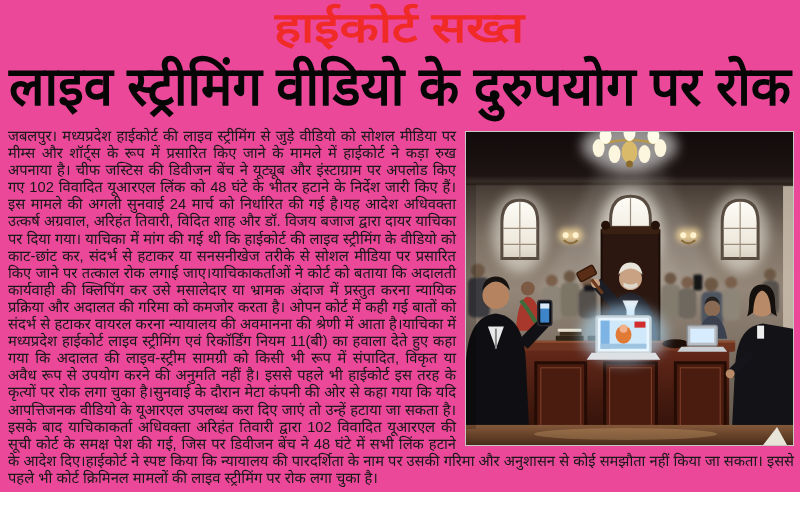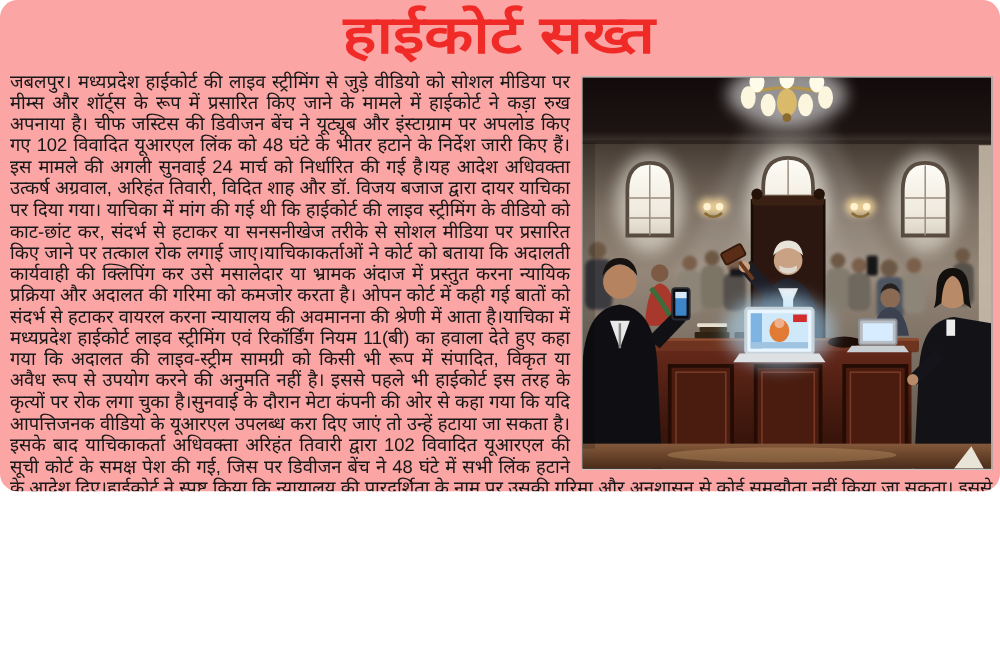--- a/index.html
+++ b/index.html
@@ -1,17 +1,17 @@
 <!DOCTYPE html>
 <html lang="hi"><head>
 <meta charset="utf-8">
 <style>
   html,body{margin:0;padding:0;background:#ffffff;}
   body{width:800px;height:524px;overflow:hidden;font-family:"Liberation Sans",sans-serif;}
-  .page{position:relative;width:800px;height:393px;background:#fca5a5;overflow:hidden;border-radius:14px;}
+  .page{position:relative;width:800px;height:492px;background:#ec4899;overflow:hidden;}
   .masthead{padding-top:3px;text-align:center;}
   .masthead svg,.headline svg{display:block;margin:0 auto;}
   svg text.hl{font-family:"Liberation Sans",sans-serif;font-weight:bold;}
   .content{padding:0 6px 0 8px;}
   .photo-fig{float:right;width:327px;height:313px;margin:3px 0 4px 9px;border:1px solid #c8c6c2;
              background:#6e6258;overflow:hidden;}
   .photo-fig svg{display:block;}
   .body-copy{margin:5px 0 0 0;font-size:14.7px;line-height:17.1px;text-align:justify;
              color:#181818;letter-spacing:0;}
 </style>
@@ -20,20 +20,25 @@
 
 <div class="page">
 
   <div class="masthead">
     <svg width="252" height="50" viewBox="0 0 252 50">
       <text class="hl" x="0" y="39" font-size="42" fill="#f02a27" textLength="250" lengthAdjust="spacingAndGlyphs">हाईकोर्ट सख्त</text>
     </svg>
   </div>
 
 
+  <div class="headline">
+    <svg width="788" height="70" viewBox="0 0 788 70">
+      <text class="hl" x="3" y="52" font-size="54" fill="#060606" textLength="782" lengthAdjust="spacingAndGlyphs">लाइव स्ट्रीमिंग वीडियो के दुरुपयोग पर रोक</text>
+    </svg>
+  </div>
 
   <div class="content">
 
     <figure class="photo-fig">
       <svg width="327" height="313" viewBox="0 0 328 312" preserveAspectRatio="none">
         <defs>
           <linearGradient id="wallG" x1="0" y1="0" x2="0" y2="1">
             <stop offset="0" stop-color="#241b18"></stop>
               <stop offset="0.16" stop-color="#433931"></stop>
             <stop offset="0.34" stop-color="#7c6f63"></stop>

